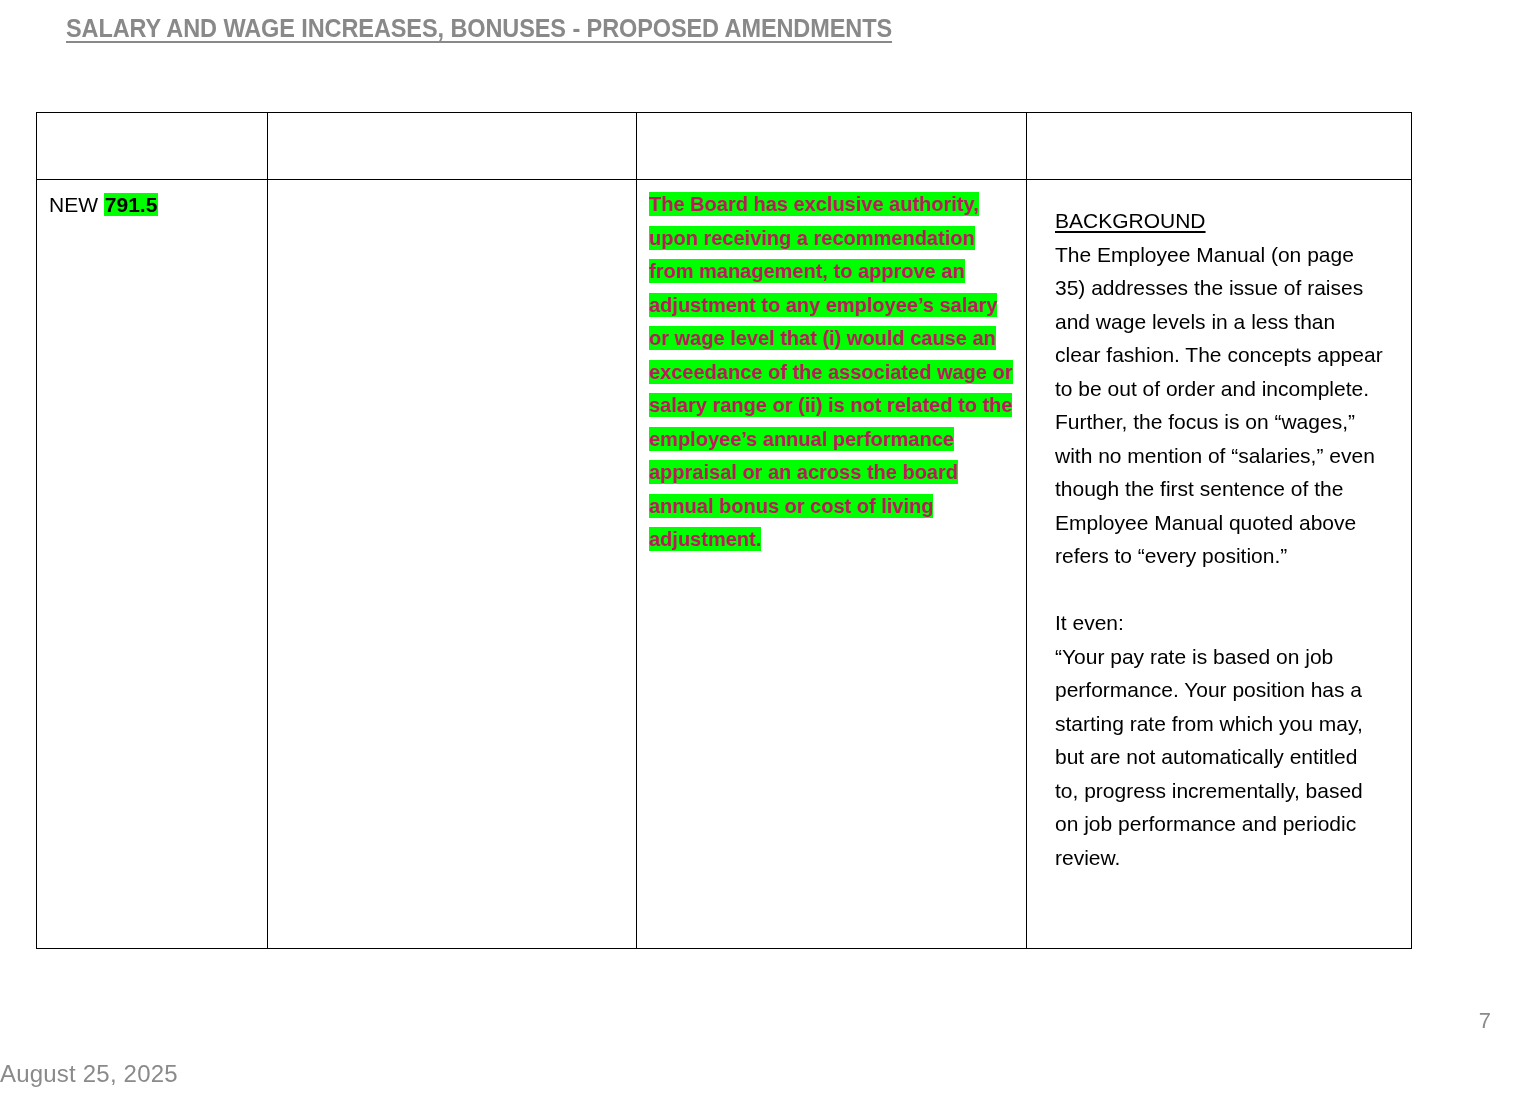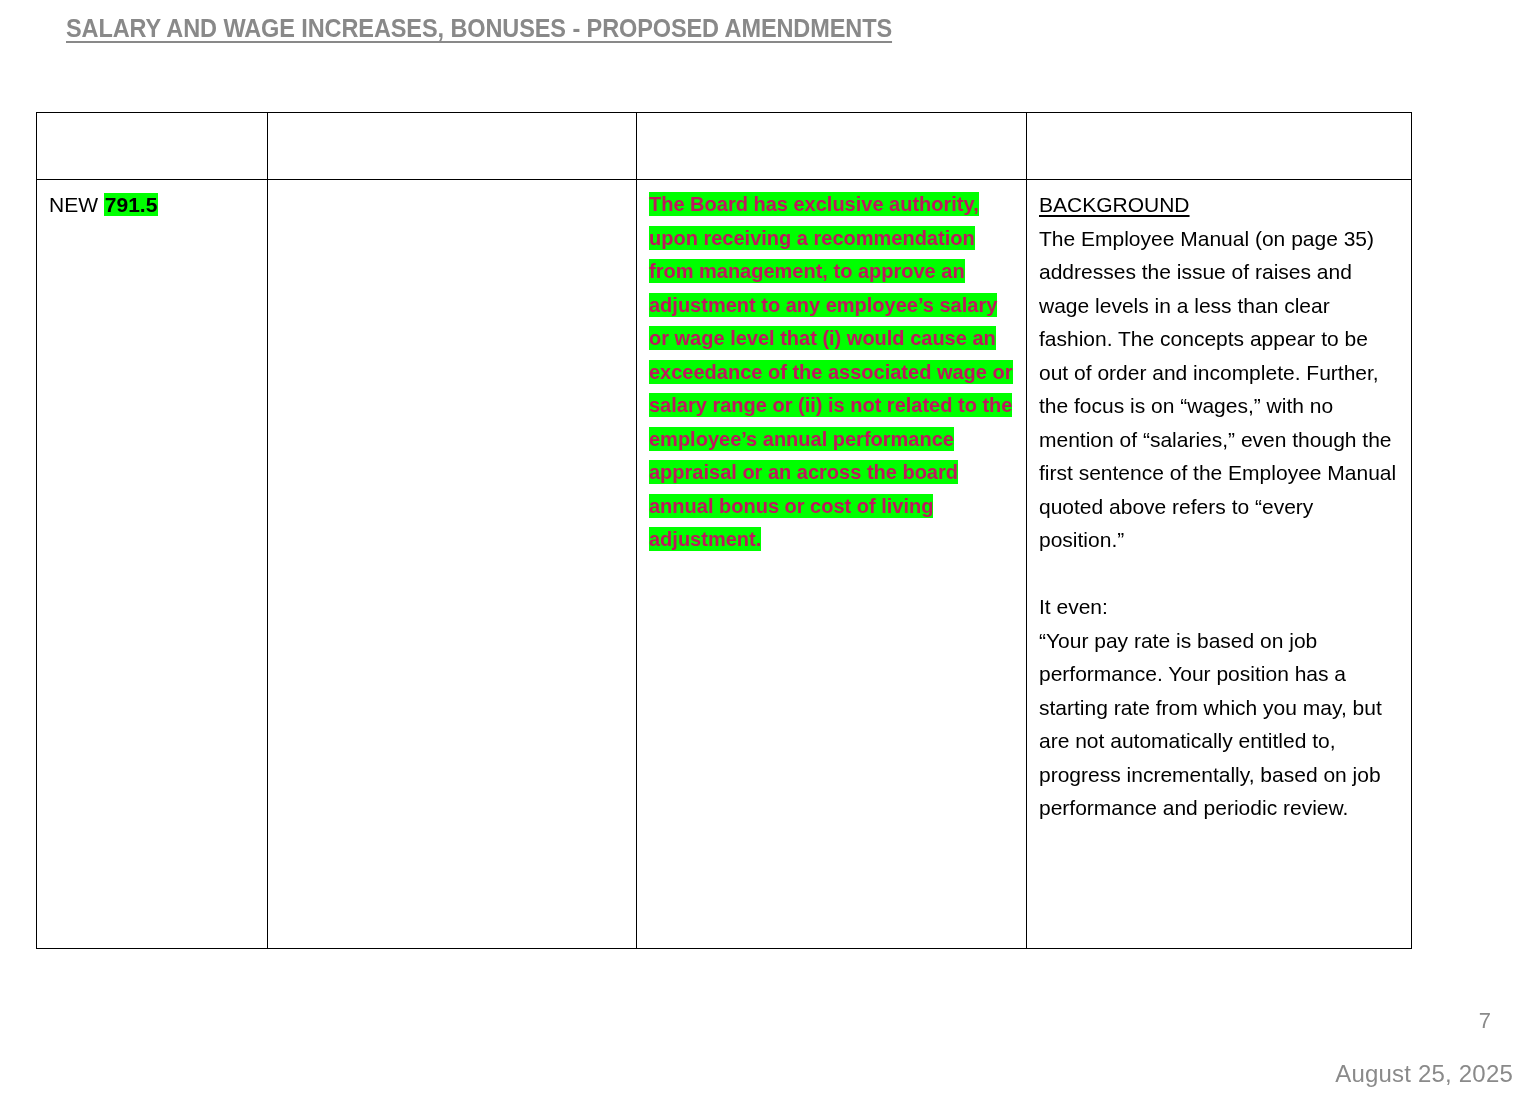--- a/index.html
+++ b/index.html
@@ -93,21 +93,21 @@
     font-size: 21px;
     line-height: 33.5px;
     color: #000000;
   }
   .bg-text .heading {
     text-decoration: underline;
     text-underline-offset: 3px;
     text-decoration-thickness: 1.5px;
   }
   .bg-text p {
-    margin: 0;
+    margin: 16px;
   }
   .bg-text p + p {
     margin-top: 33.5px;
   }
 
   
   .page-number {
     position: absolute;
     right: 22px;
     top: 1008px;
@@ -115,21 +115,21 @@
     font-size: 22px;
     color: #8a8a8a;
   }
 
   
   .footer-date {
     position: absolute;
     left: 0;
     right: 0;
     top: 1060px;
-    text-align: right;
+    text-align: left;
     font-family: "Liberation Sans Narrow", "Liberation Sans", sans-serif;
     font-size: 24px;
     color: #8a8a8a;
     letter-spacing: 0.2px;
   }
 </style>
 </head>
 <body>
 
 <div class="slide-title">SALARY AND WAGE INCREASES, BONUSES - PROPOSED AMENDMENTS</div>

